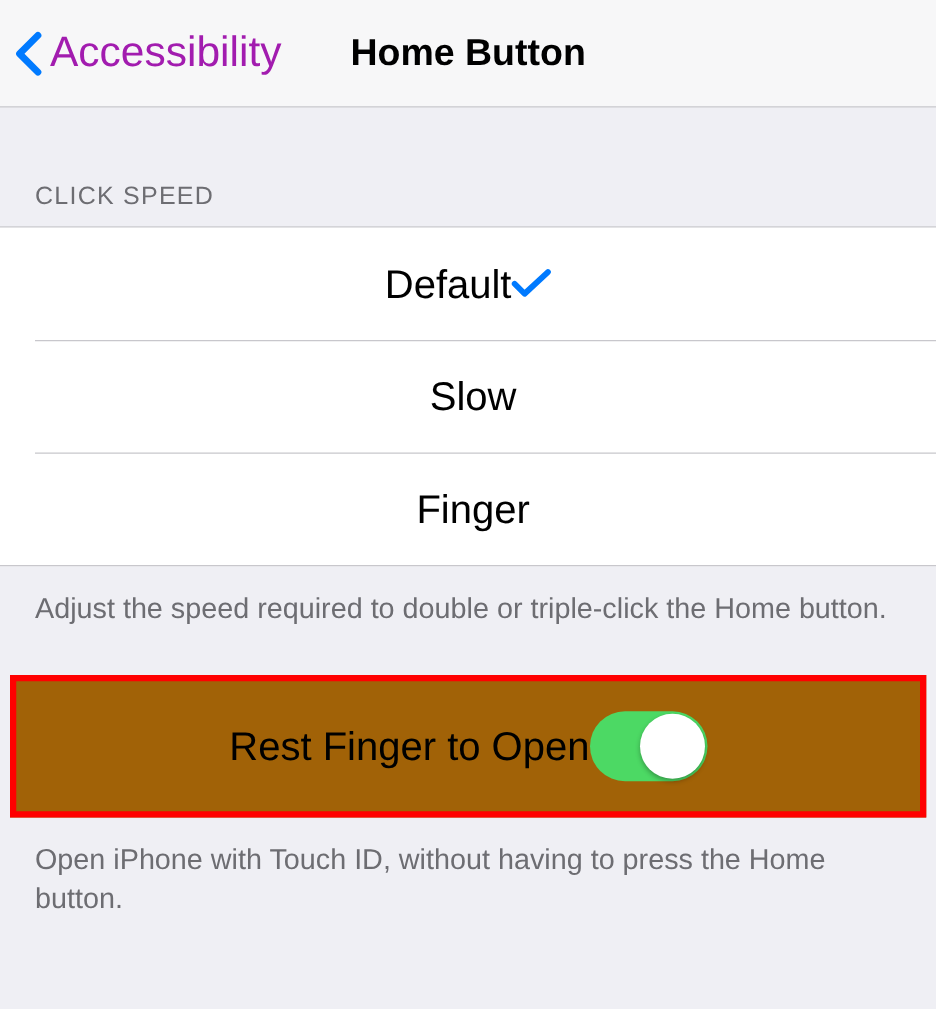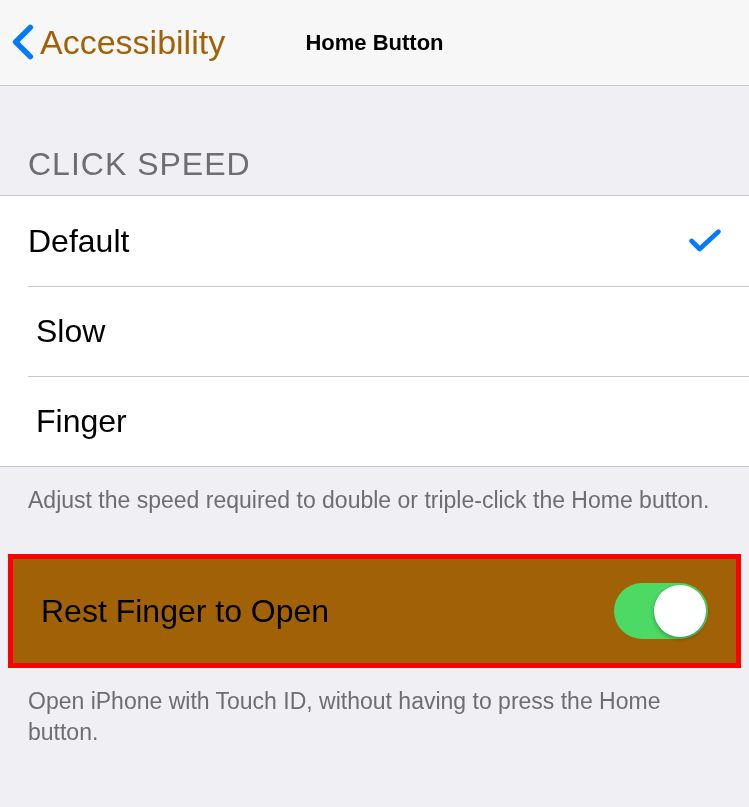--- a/index.html
+++ b/index.html
@@ -18,55 +18,55 @@
       background: #f7f7f8;
       border-bottom: 1px solid #c8c7cc;
       height: 86px;
       display: flex;
       align-items: center;
       position: relative;
       padding: 0 12px;
     }
     .back-button {
       display: flex;
-      align-items: flex-start;
-      color: #a16207;
+      align-items: flex-end;
+      color: #a21caf;
       font-size: 34px;
       font-weight: 400;
       cursor: pointer;
     }
     .back-chevron {
       width: 22px;
       height: 38px;
       margin-right: 6px;
     }
     .nav-title {
       position: absolute;
       left: 50%;
       transform: translateX(-50%);
-      font-size: 22px;
+      font-size: 30px;
       font-weight: 600;
       color: #000;
     }
     .section-header {
       padding: 60px 28px 12px 28px;
-      font-size: 32px;
+      font-size: 20px;
       color: #6d6d72;
       letter-spacing: 1px;
       text-transform: uppercase;
     }
     .list-group {
       background: #fff;
       border-top: 1px solid #c8c7cc;
       border-bottom: 1px solid #c8c7cc;
     }
     .list-item {
       display: flex;
       align-items: center;
-      justify-content: space-between;
+      justify-content: center;
       padding: 24px 28px;
       font-size: 32px;
       color: #000;
       min-height: 90px;
       cursor: pointer;
     }
     .list-item + .list-item {
       position: relative;
       padding-left: 36px;
     }

